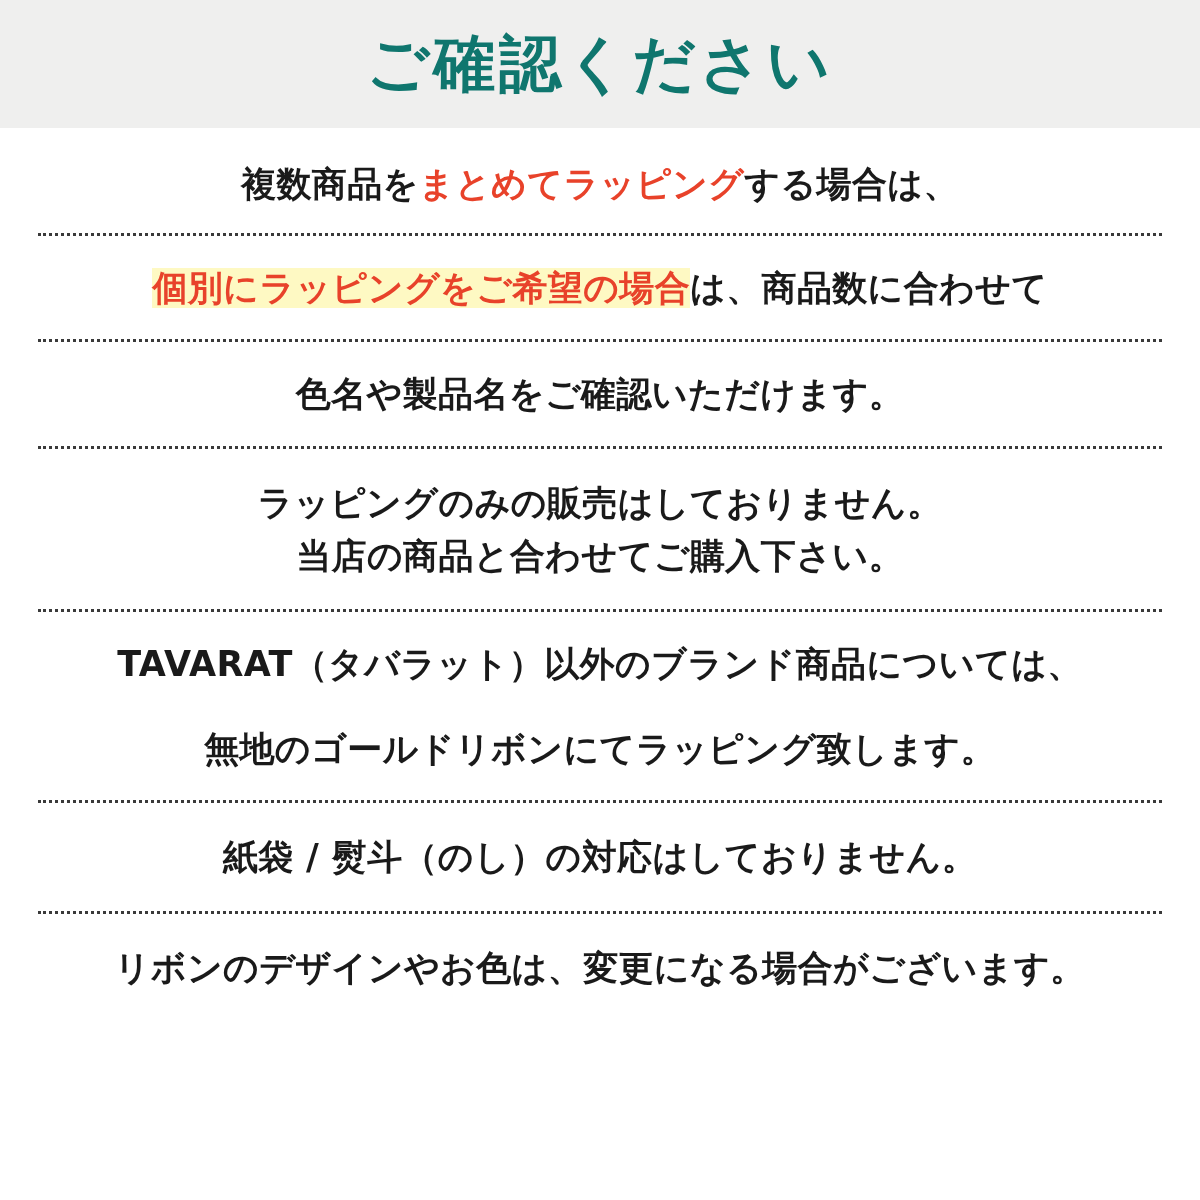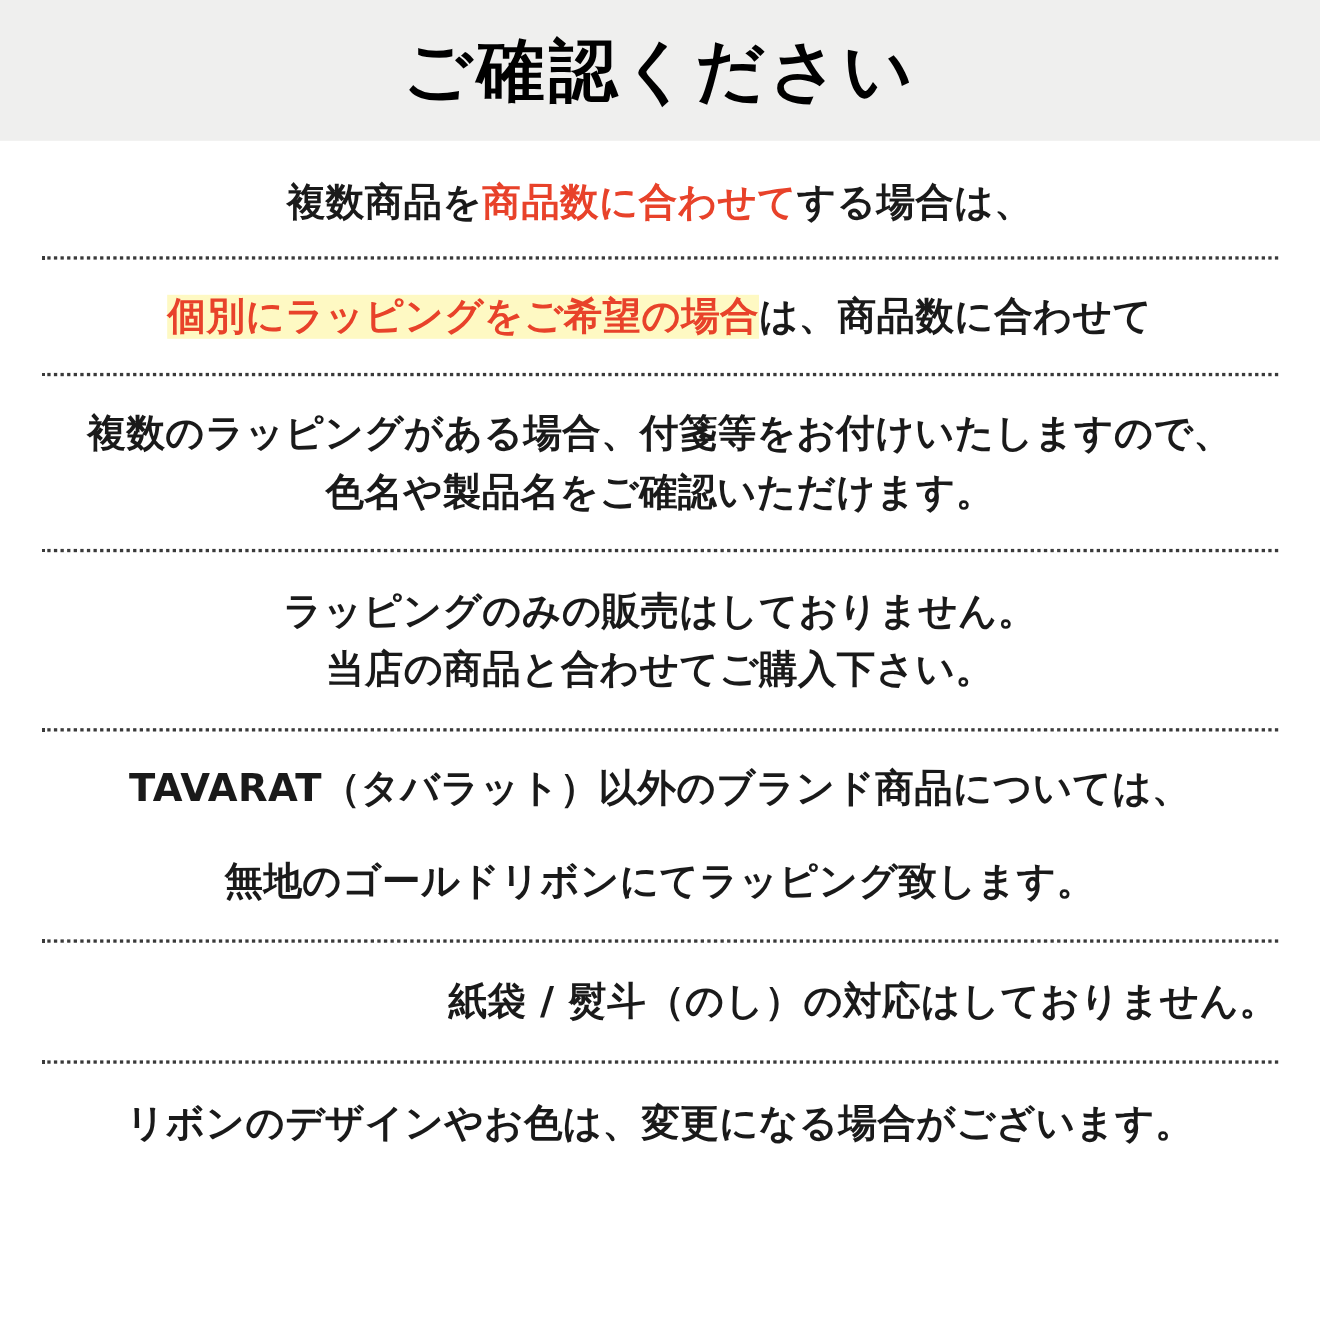--- a/index.html
+++ b/index.html
@@ -30,21 +30,21 @@
     display: flex;
     align-items: center;
     justify-content: center;
     box-sizing: border-box;
   }
 
   .header-title {
     font-size: 62px;
     font-weight: 700;
     letter-spacing: 0.06em;
-    color: #000000;
+    color: #0f766e;
     line-height: 1;
     white-space: nowrap;
   }
 
   .content {
     padding: 0 38px;
     box-sizing: border-box;
   }
 
   .block {
@@ -78,41 +78,40 @@
     color: #e8422a;
     background: #fef9c3;
   }
 
   
   .b0 { padding-top: 30px; padding-bottom: 22px; }
   .b1 { padding-top: 26px; padding-bottom: 24px; }
   .b2 { padding-top: 26px; padding-bottom: 24px; }
   .b3 { padding-top: 28px; padding-bottom: 26px; }
   .b4 { padding-top: 26px; padding-bottom: 24px; gap: 32px; }
-  .b5 { padding-top: 28px; padding-bottom: 26px; align-items: flex-end; }
+  .b5 { padding-top: 28px; padding-bottom: 26px; }
   .b6 { padding-top: 28px; padding-bottom: 20px; font-family: Liberation Serif, serif; }
 </style>
 </head>
 <body>
 
 <div class="page">
 
   <div class="header">
     <div class="header-title">ご確認ください</div>
   </div>
 
   <div class="content" id="notice-list">
       <div class="block b0">
-        <div class="line center"><span>複数商品を</span><span class="hl">商品数に合わせて</span><span>する場合は、</span></div>
+        <div class="line center"><span>複数商品を</span><span class="hl">まとめてラッピング</span><span>する場合は、</span></div>
       </div>
       <div class="block b1">
         <div class="line center"><span class="hl-block">個別にラッピングをご希望の場合</span><span>は、商品数に合わせて</span></div>
       </div>
       <div class="block b2">
-        <div class="line center"><span>複数のラッピングがある場合、付箋等をお付けいたしますので、</span></div>
         <div class="line center"><span>色名や製品名をご確認いただけます。</span></div>
       </div>
       <div class="block b3">
         <div class="line center"><span>ラッピングのみの販売はしておりません。</span></div>
         <div class="line center"><span>当店の商品と合わせてご購入下さい。</span></div>
       </div>
       <div class="block b4">
         <div class="line center"><span>TAVARAT（タバラット）以外のブランド商品については、</span></div>
         <div class="line center"><span>無地のゴールドリボンにてラッピング致します。</span></div>
       </div>

